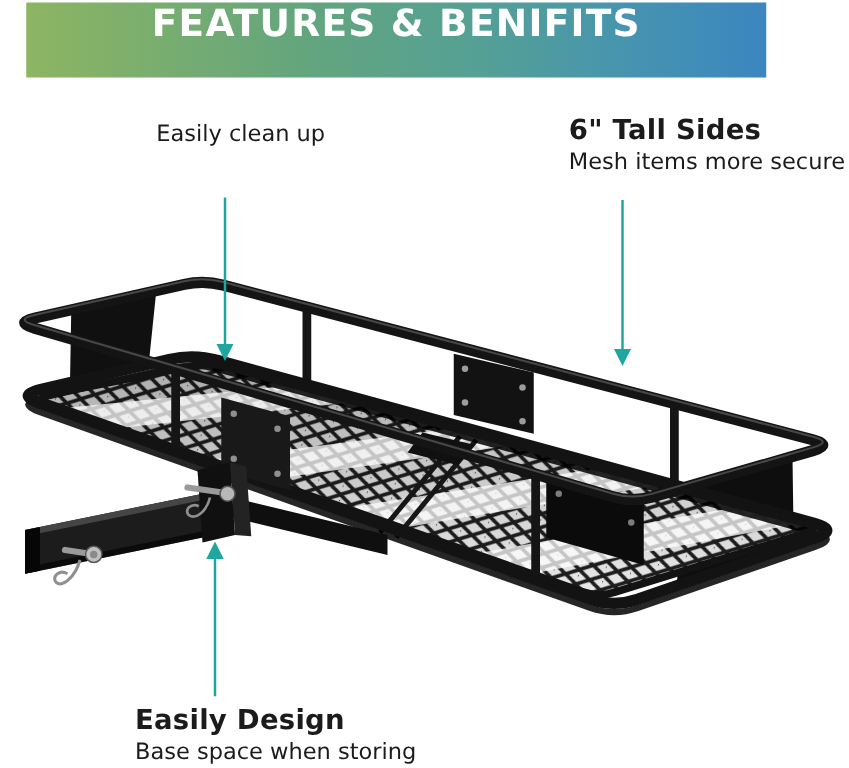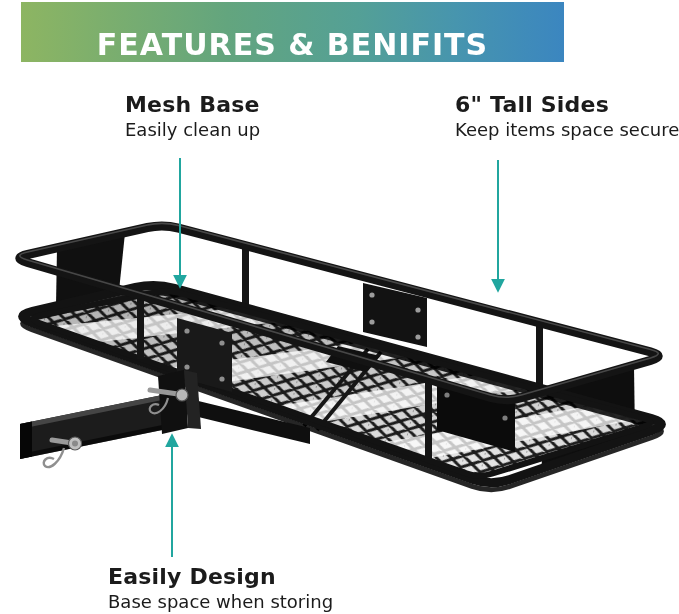--- a/index.html
+++ b/index.html
@@ -3,23 +3,23 @@
 <meta charset="utf-8">
 <style>
   html,body{margin:0;padding:0;}
   body{
     width:679px;height:614px;position:relative;overflow:hidden;
     background:#ffffff;
     font-family:"DejaVu Sans","Liberation Sans",sans-serif;
     color:#1b1b1b;
   }
   .banner{
-    position:absolute;left:21px;top:2px;width:543px;height:60px;
+    position:absolute;left:21px;top:2px;width:592px;height:60px;
     background:linear-gradient(90deg,#8db562 0%,#63a57e 38%,#54a096 62%,#4795ae 80%,#3b86c0 100%);
-    display:flex;align-items:flex-end;justify-content:center;
+    display:flex;align-items:flex-start;justify-content:center;
   }
   .banner span{
     color:#ffffff;font-size:30px;font-weight:bold;letter-spacing:1px;
     white-space:nowrap;
   }
   .callout{position:absolute;line-height:1;}
   .callout h2{margin:0;font-size:22px;font-weight:bold;letter-spacing:0.2px;white-space:nowrap;}
   .callout p{margin:5px 0 0;font-size:18px;font-weight:normal;white-space:nowrap;}
   svg.scene{position:absolute;left:0;top:0;}
 </style>
@@ -130,25 +130,24 @@
   </g>
 
   <g stroke-width="2" fill="none">
     <line x1="180" y1="158" x2="180" y2="286" stroke="#21A69F" marker-end="url(#ah)"></line>
     <line x1="498" y1="160" x2="498" y2="290" stroke="#21A69F" marker-end="url(#ah)"></line>
     <line x1="172" y1="557" x2="172" y2="436" stroke="#21A69F" marker-end="url(#ah)"></line>
   </g>
 </svg>
 
 <div class="callout" style="left:125px;top:94px">
-  <h2>Mesh Base</h2>
   <p>Easily clean up</p>
 </div>
 
 <div class="callout" style="left:455px;top:94px">
   <h2>6" Tall Sides</h2>
-  <p>Keep items space secure</p>
+  <p>Mesh items more secure</p>
 </div>
 
 <div class="callout" style="left:108px;top:566px">
   <h2>Easily Design</h2>
   <p>Base space when storing</p>
 </div>
 
 </body></html>

